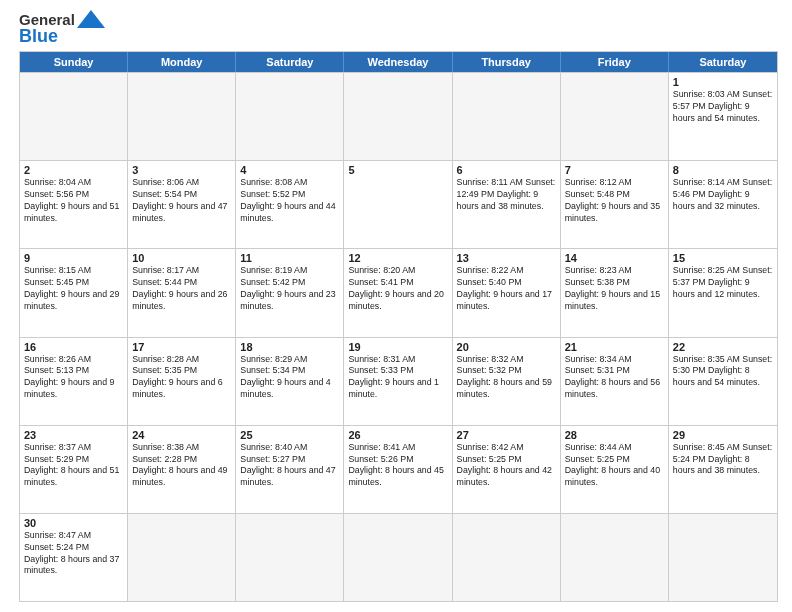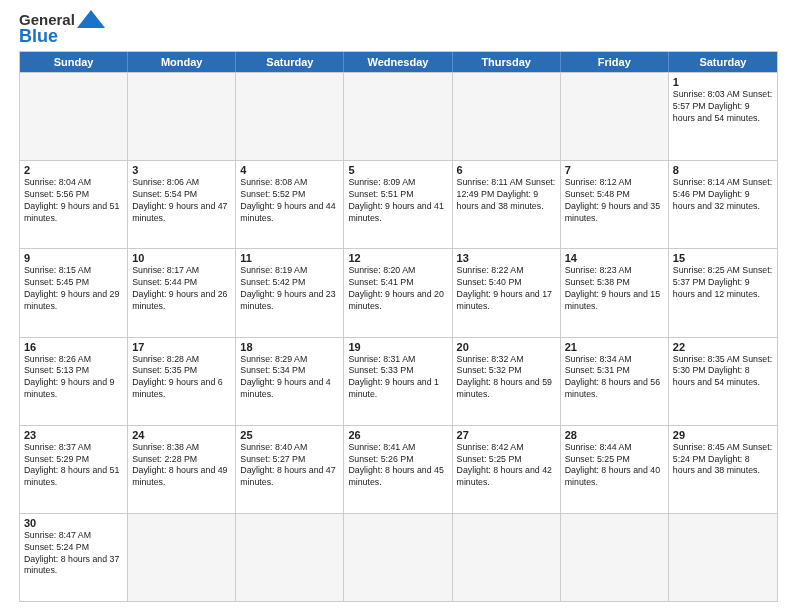--- a/index.html
+++ b/index.html
@@ -159,24 +159,20 @@
           </div>
           <div class="day-cell">
             <div class="day-num">4</div>
             <div class="day-info">Sunrise: 8:08 AM
 Sunset: 5:52 PM
 Daylight: 9 hours
 and 44 minutes.</div>
           </div>
           <div class="day-cell">
             <div class="day-num">5</div>
-            <div class="day-info">Sunrise: 8:09 AM
-Sunset: 5:51 PM
-Daylight: 9 hours
-and 41 minutes.</div>
           </div>
           <div class="day-cell">
             <div class="day-num">6</div>
             <div class="day-info">Sunrise: 8:11 AM
 Sunset: 12:49 PM
 Daylight: 9 hours
 and 38 minutes.</div>
           </div>
           <div class="day-cell">
             <div class="day-num">7</div>

